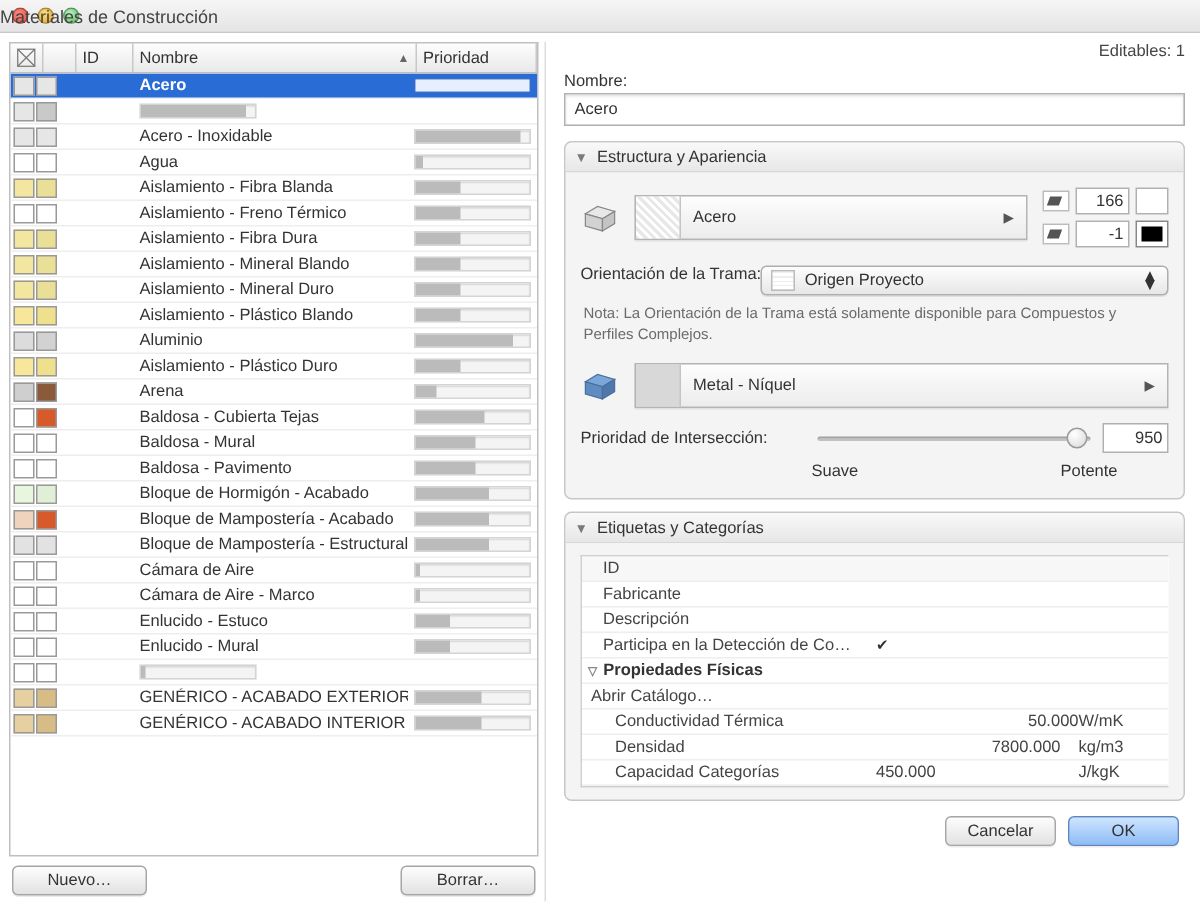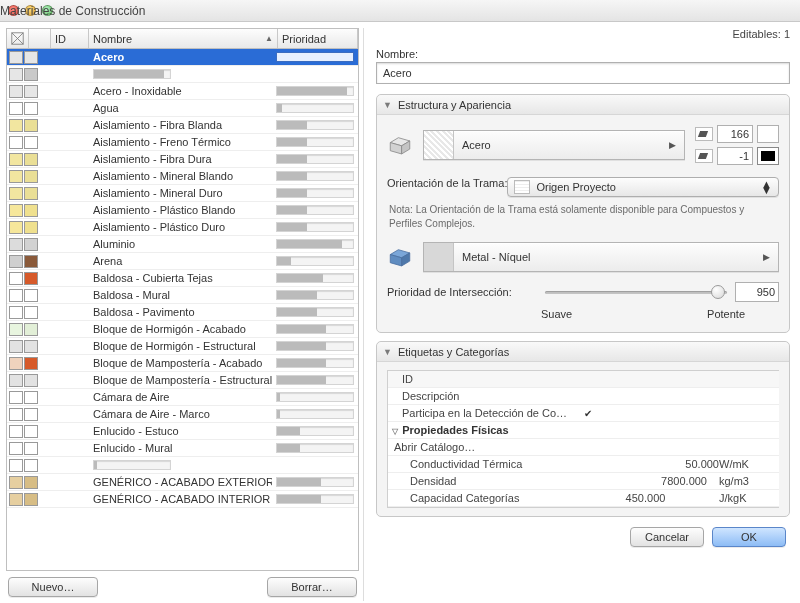--- a/index.html
+++ b/index.html
@@ -213,42 +213,42 @@
             <div class="sq" style="background:#efe08e"></div>
           </div>
           <div class="id"></div>
           <div class="nm">Aislamiento - Plástico Blando</div>
           <div class="pr">
             <div class="bar" style="width:40%"></div>
           </div>
         </div>
         <div class="row">
           <div class="sw">
+            <div class="sq" style="background:#dcdcdc"></div>
+            <div class="sq" style="background:#d2d2d2"></div>
+          </div>
+          <div class="id"></div>
+          <div class="nm">Aluminio</div>
+          <div class="pr">
+            <div class="bar" style="width:86%"></div>
+          </div>
+        </div>
+        <div class="row">
+          <div class="sw">
             <div class="sq" style="background:#f6e79b"></div>
             <div class="sq" style="background:#efe08e"></div>
           </div>
           <div class="id"></div>
           <div class="nm">Aislamiento - Plástico Duro</div>
           <div class="pr">
             <div class="bar" style="width:40%"></div>
           </div>
         </div>
         <div class="row">
           <div class="sw">
-            <div class="sq" style="background:#dcdcdc"></div>
-            <div class="sq" style="background:#d2d2d2"></div>
-          </div>
-          <div class="id"></div>
-          <div class="nm">Aluminio</div>
-          <div class="pr">
-            <div class="bar" style="width:86%"></div>
-          </div>
-        </div>
-        <div class="row">
-          <div class="sw">
             <div class="sq" style="background:#cfcfcf"></div>
             <div class="sq" style="background:#8a5a3a"></div>
           </div>
           <div class="id"></div>
           <div class="nm">Arena</div>
           <div class="pr">
             <div class="bar" style="width:18%"></div>
           </div>
         </div>
         <div class="row">
@@ -284,31 +284,20 @@
             <div class="bar" style="width:52%"></div>
           </div>
         </div>
         <div class="row">
           <div class="sw">
             <div class="sq" style="background:#e8f5df"></div>
             <div class="sq" style="background:#e2efd7"></div>
           </div>
           <div class="id"></div>
           <div class="nm">Bloque de Hormigón - Acabado</div>
-          <div class="pr">
-            <div class="bar" style="width:64%"></div>
-          </div>
-        </div>
-        <div class="row">
-          <div class="sw">
-            <div class="sq" style="background:#e2e2e2"></div>
-            <div class="sq" style="background:#e2e2e2"></div>
-          </div>
-          <div class="id"></div>
-          <div class="nm">Bloque de Hormigón - Estructural</div>
           <div class="pr">
             <div class="bar" style="width:64%"></div>
           </div>
         </div>
         <div class="row">
           <div class="sw">
             <div class="sq" style="background:#f0d3bd"></div>
             <div class="sq" style="background:#d65a2a"></div>
           </div>
           <div class="id"></div>
@@ -498,20 +487,24 @@
       <div class="sechead">
         <span class="tri">▼</span>
         <span>Etiquetas y Categorías</span>
       </div>
       <div class="proptbl">
         <div class="prow header">
             <div class="pk">ID</div>
             <div class="pv" style="background:#fff;border-left:1px solid #e5e5e5"></div>
           </div>
         <div class="prow">
+            <div class="pk">Fabricante</div>
+            <div class="pv"></div>
+          </div>
+        <div class="prow">
             <div class="pk">Descripción</div>
             <div class="pv"></div>
           </div>
         <div class="prow">
             <div class="pk">Participa en la Detección de Co…</div>
             <div class="pv"><span style="font-size:10px">✔</span></div>
           </div>
         <div class="prow grp">
             <div class="pk"><span class="tri2">▽</span><span>Propiedades Físicas</span></div>
             <div class="pv"></div>
@@ -525,21 +518,21 @@
             <div class="pv" style="text-align:right;padding-right:0">50.000</div>
             <div class="pu">W/mK</div>
           </div>
         <div class="prow">
             <div class="pk" style="padding-left:22px">Densidad</div>
             <div class="pv" style="text-align:right;padding-right:12px">7800.000</div>
             <div class="pu">kg/m3</div>
           </div>
         <div class="prow">
             <div class="pk" style="padding-left:22px">Capacidad Categorías</div>
-            <div class="pv" style="text-align:center;padding-right:12px">450.000</div>
+            <div class="pv" style="text-align:left;padding-right:12px">450.000</div>
             <div class="pu">J/kgK</div>
           </div>
       </div>
     </div>
 
     <div class="rbtns">
       <div class="osxbtn" style="min-width:74px">Cancelar</div>
       <div class="osxbtn blue" style="min-width:74px">OK</div>
     </div>
   </div>

